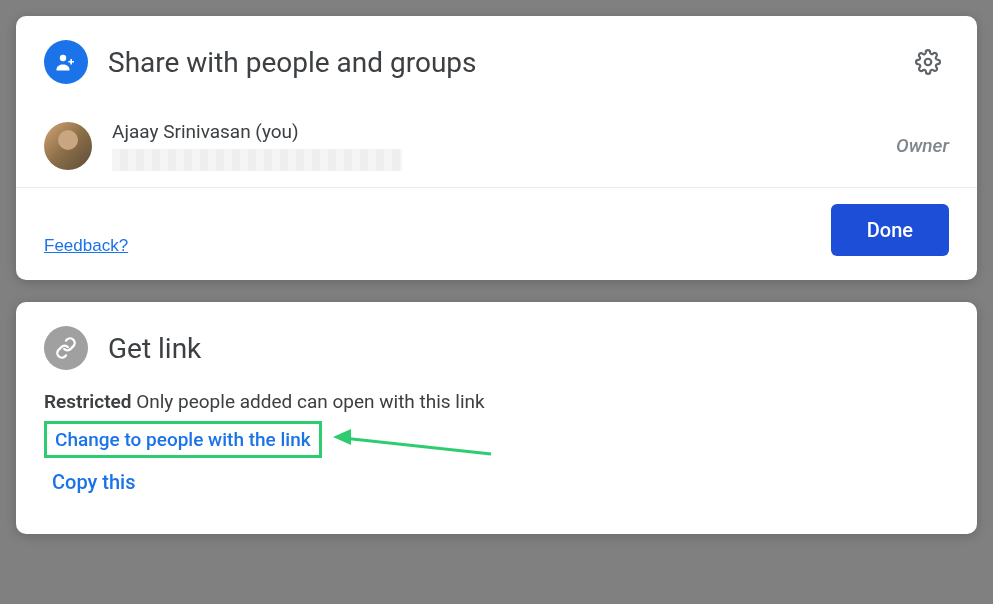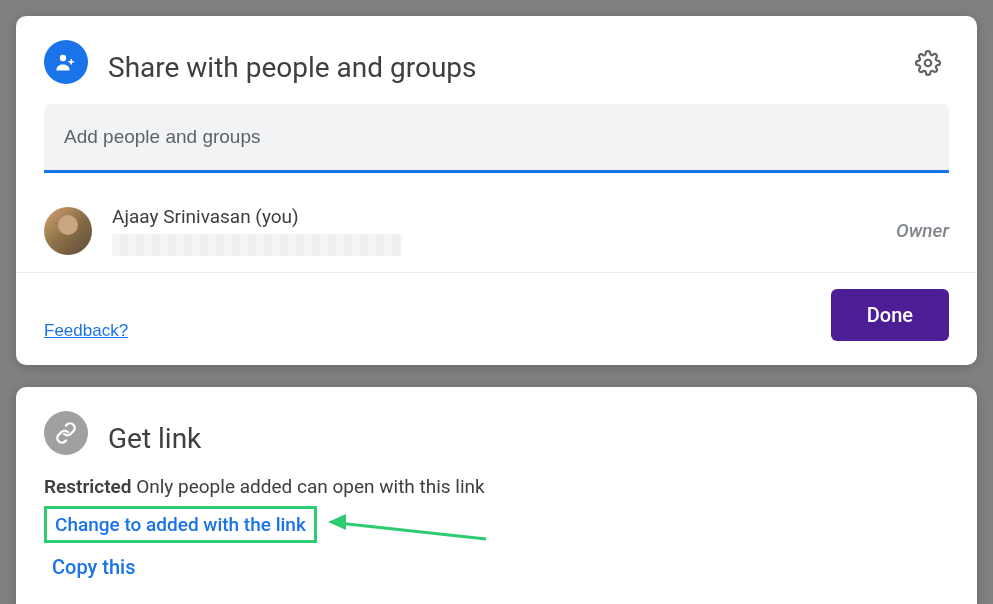--- a/index.html
+++ b/index.html
@@ -17,21 +17,21 @@
     }
     .card {
       background: #fff;
       border-radius: 10px;
       box-shadow: 0 2px 12px rgba(0,0,0,0.2);
       margin-bottom: 22px;
       padding: 24px 0;
     }
     .card-header {
       display: flex;
-      align-items: flex-end;
+      align-items: center;
       padding: 0 28px 20px 28px;
     }
     .icon-circle {
       width: 44px;
       height: 44px;
       border-radius: 50%;
       display: flex;
       align-items: center;
       justify-content: center;
       margin-right: 20px;
@@ -142,21 +142,21 @@
     .feedback-link {
       color: #1a73e8;
       font-size: 17px;
       font-weight: 500;
       text-decoration: underline;
       cursor: pointer;
       background: none;
       border: none;
     }
     .done-btn {
-      background: #4c1d95;
+      background: #1d4ed8;
       color: #fff;
       border: none;
       border-radius: 6px;
       padding: 14px 36px;
       font-size: 20px;
       font-weight: 500;
       cursor: pointer;
       font-family: inherit;
     }
     .link-section {
@@ -235,23 +235,20 @@
     </div>
     <div class="card-title">Share with people and groups</div>
     <button class="gear-btn">
       <svg width="26" height="26" viewBox="0 0 24 24" fill="none" stroke="#5f6368" stroke-width="2">
         <circle cx="12" cy="12" r="3"></circle>
         <path d="M19.4 15a1.65 1.65 0 0 0 .33 1.82l.06.06a2 2 0 1 1-2.83 2.83l-.06-.06a1.65 1.65 0 0 0-1.82-.33 1.65 1.65 0 0 0-1 1.51V21a2 2 0 1 1-4 0v-.09a1.65 1.65 0 0 0-1-1.51 1.65 1.65 0 0 0-1.82.33l-.06.06a2 2 0 1 1-2.83-2.83l.06-.06a1.65 1.65 0 0 0 .33-1.82 1.65 1.65 0 0 0-1.51-1H3a2 2 0 1 1 0-4h.09a1.65 1.65 0 0 0 1.51-1 1.65 1.65 0 0 0-.33-1.82l-.06-.06a2 2 0 1 1 2.83-2.83l.06.06a1.65 1.65 0 0 0 1.82.33h0a1.65 1.65 0 0 0 1-1.51V3a2 2 0 1 1 4 0v.09a1.65 1.65 0 0 0 1 1.51h0a1.65 1.65 0 0 0 1.82-.33l.06-.06a2 2 0 1 1 2.83 2.83l-.06.06a1.65 1.65 0 0 0-.33 1.82v0a1.65 1.65 0 0 0 1.51 1H21a2 2 0 1 1 0 4h-.09a1.65 1.65 0 0 0-1.51 1z"></path>
       </svg>
     </button>
   </div>
 
-  <div class="input-wrap">
-    <input class="add-input" type="text" placeholder="Add people and groups" style="">
-  </div>
 
   <div class="person-row">
     <div class="avatar"></div>
     <div class="person-info">
       <div class="person-name">Ajaay Srinivasan (you)</div>
       <div class="redacted"></div>
     </div>
     <div class="person-role">Owner</div>
   </div>
 
@@ -272,21 +269,21 @@
     <div class="card-title">Get link</div>
   </div>
 
   <div class="link-section">
     <div class="link-body">
       <div class="link-text-block">
         <div class="restricted-line">
           <span class="restricted-bold">Restricted</span><span> Only people added can open with this link</span>
         </div>
         <div class="change-link-wrap">
-          <button class="change-link">Change to added with the link</button>
+          <button class="change-link">Change to people with the link</button>
           <svg class="arrow" width="170" height="40" viewBox="0 0 170 40">
             <line x1="160" y1="34" x2="12" y2="18" stroke="#2ecc71" stroke-width="3"></line>
             <polygon points="2,17 20,9 20,25" fill="#2ecc71"></polygon>
           </svg>
         </div>
       </div>
       <button class="copy-link-btn">Copy this</button>
     </div>
   </div>
 </div>

